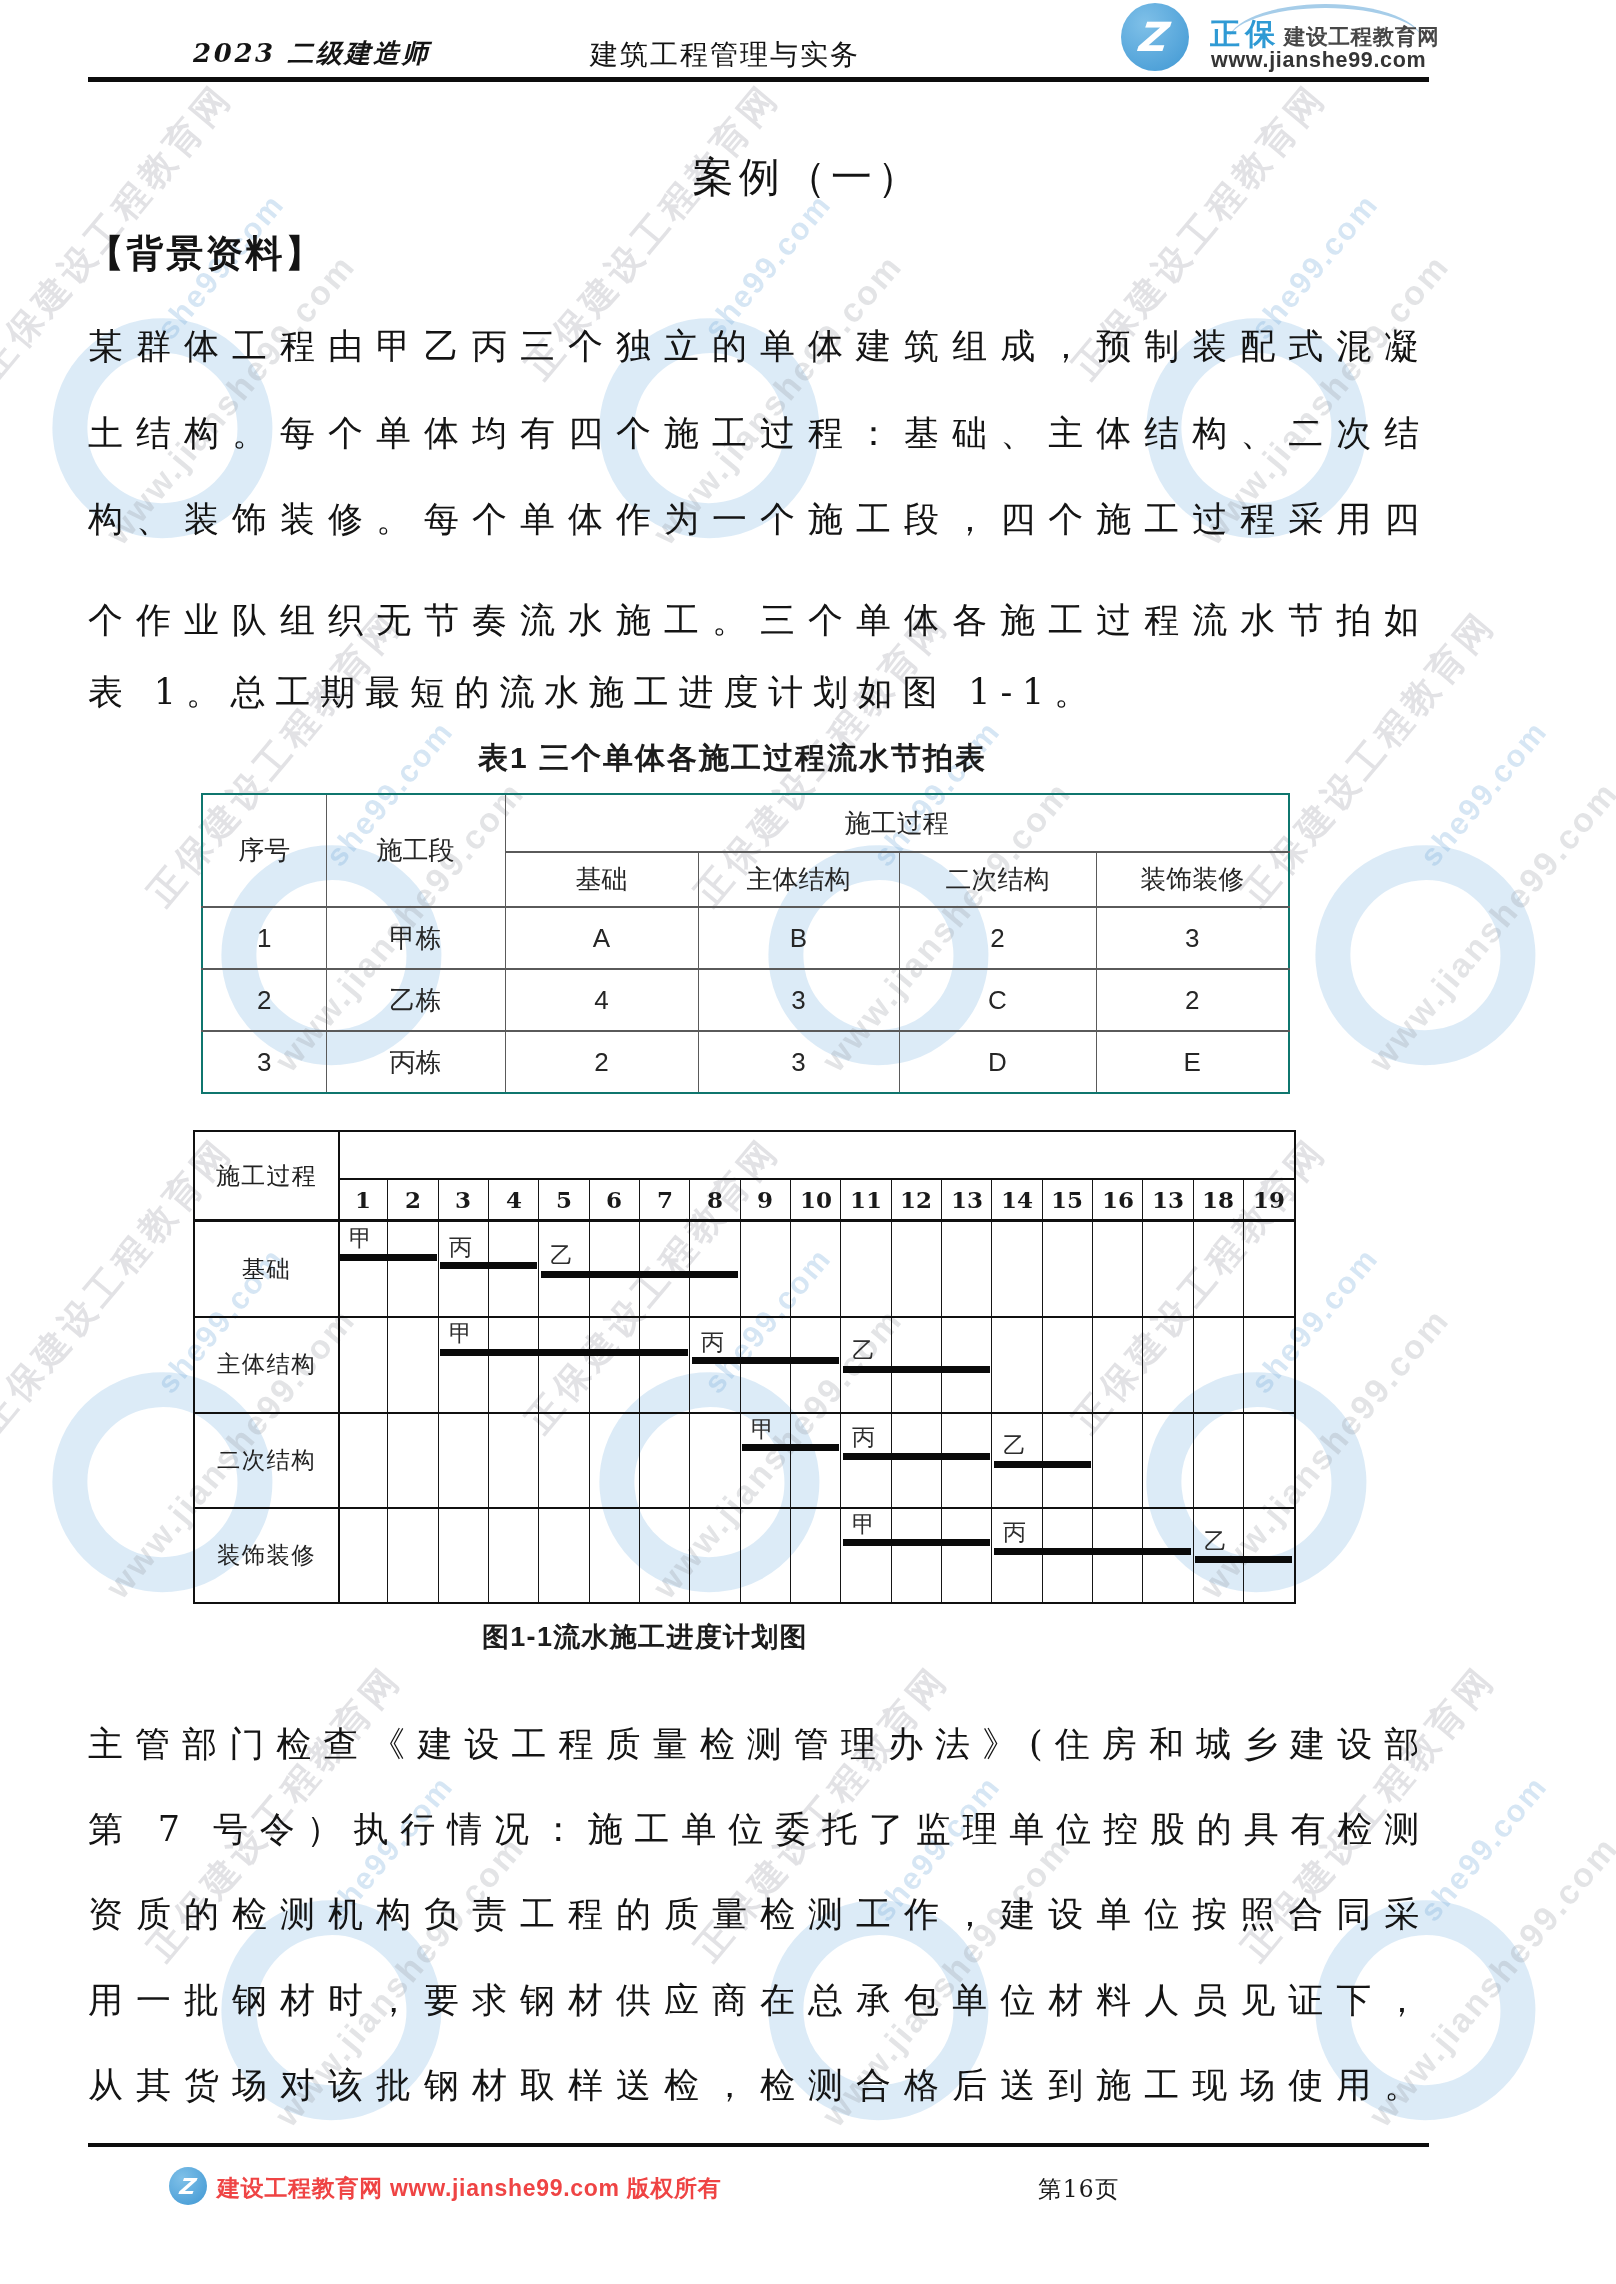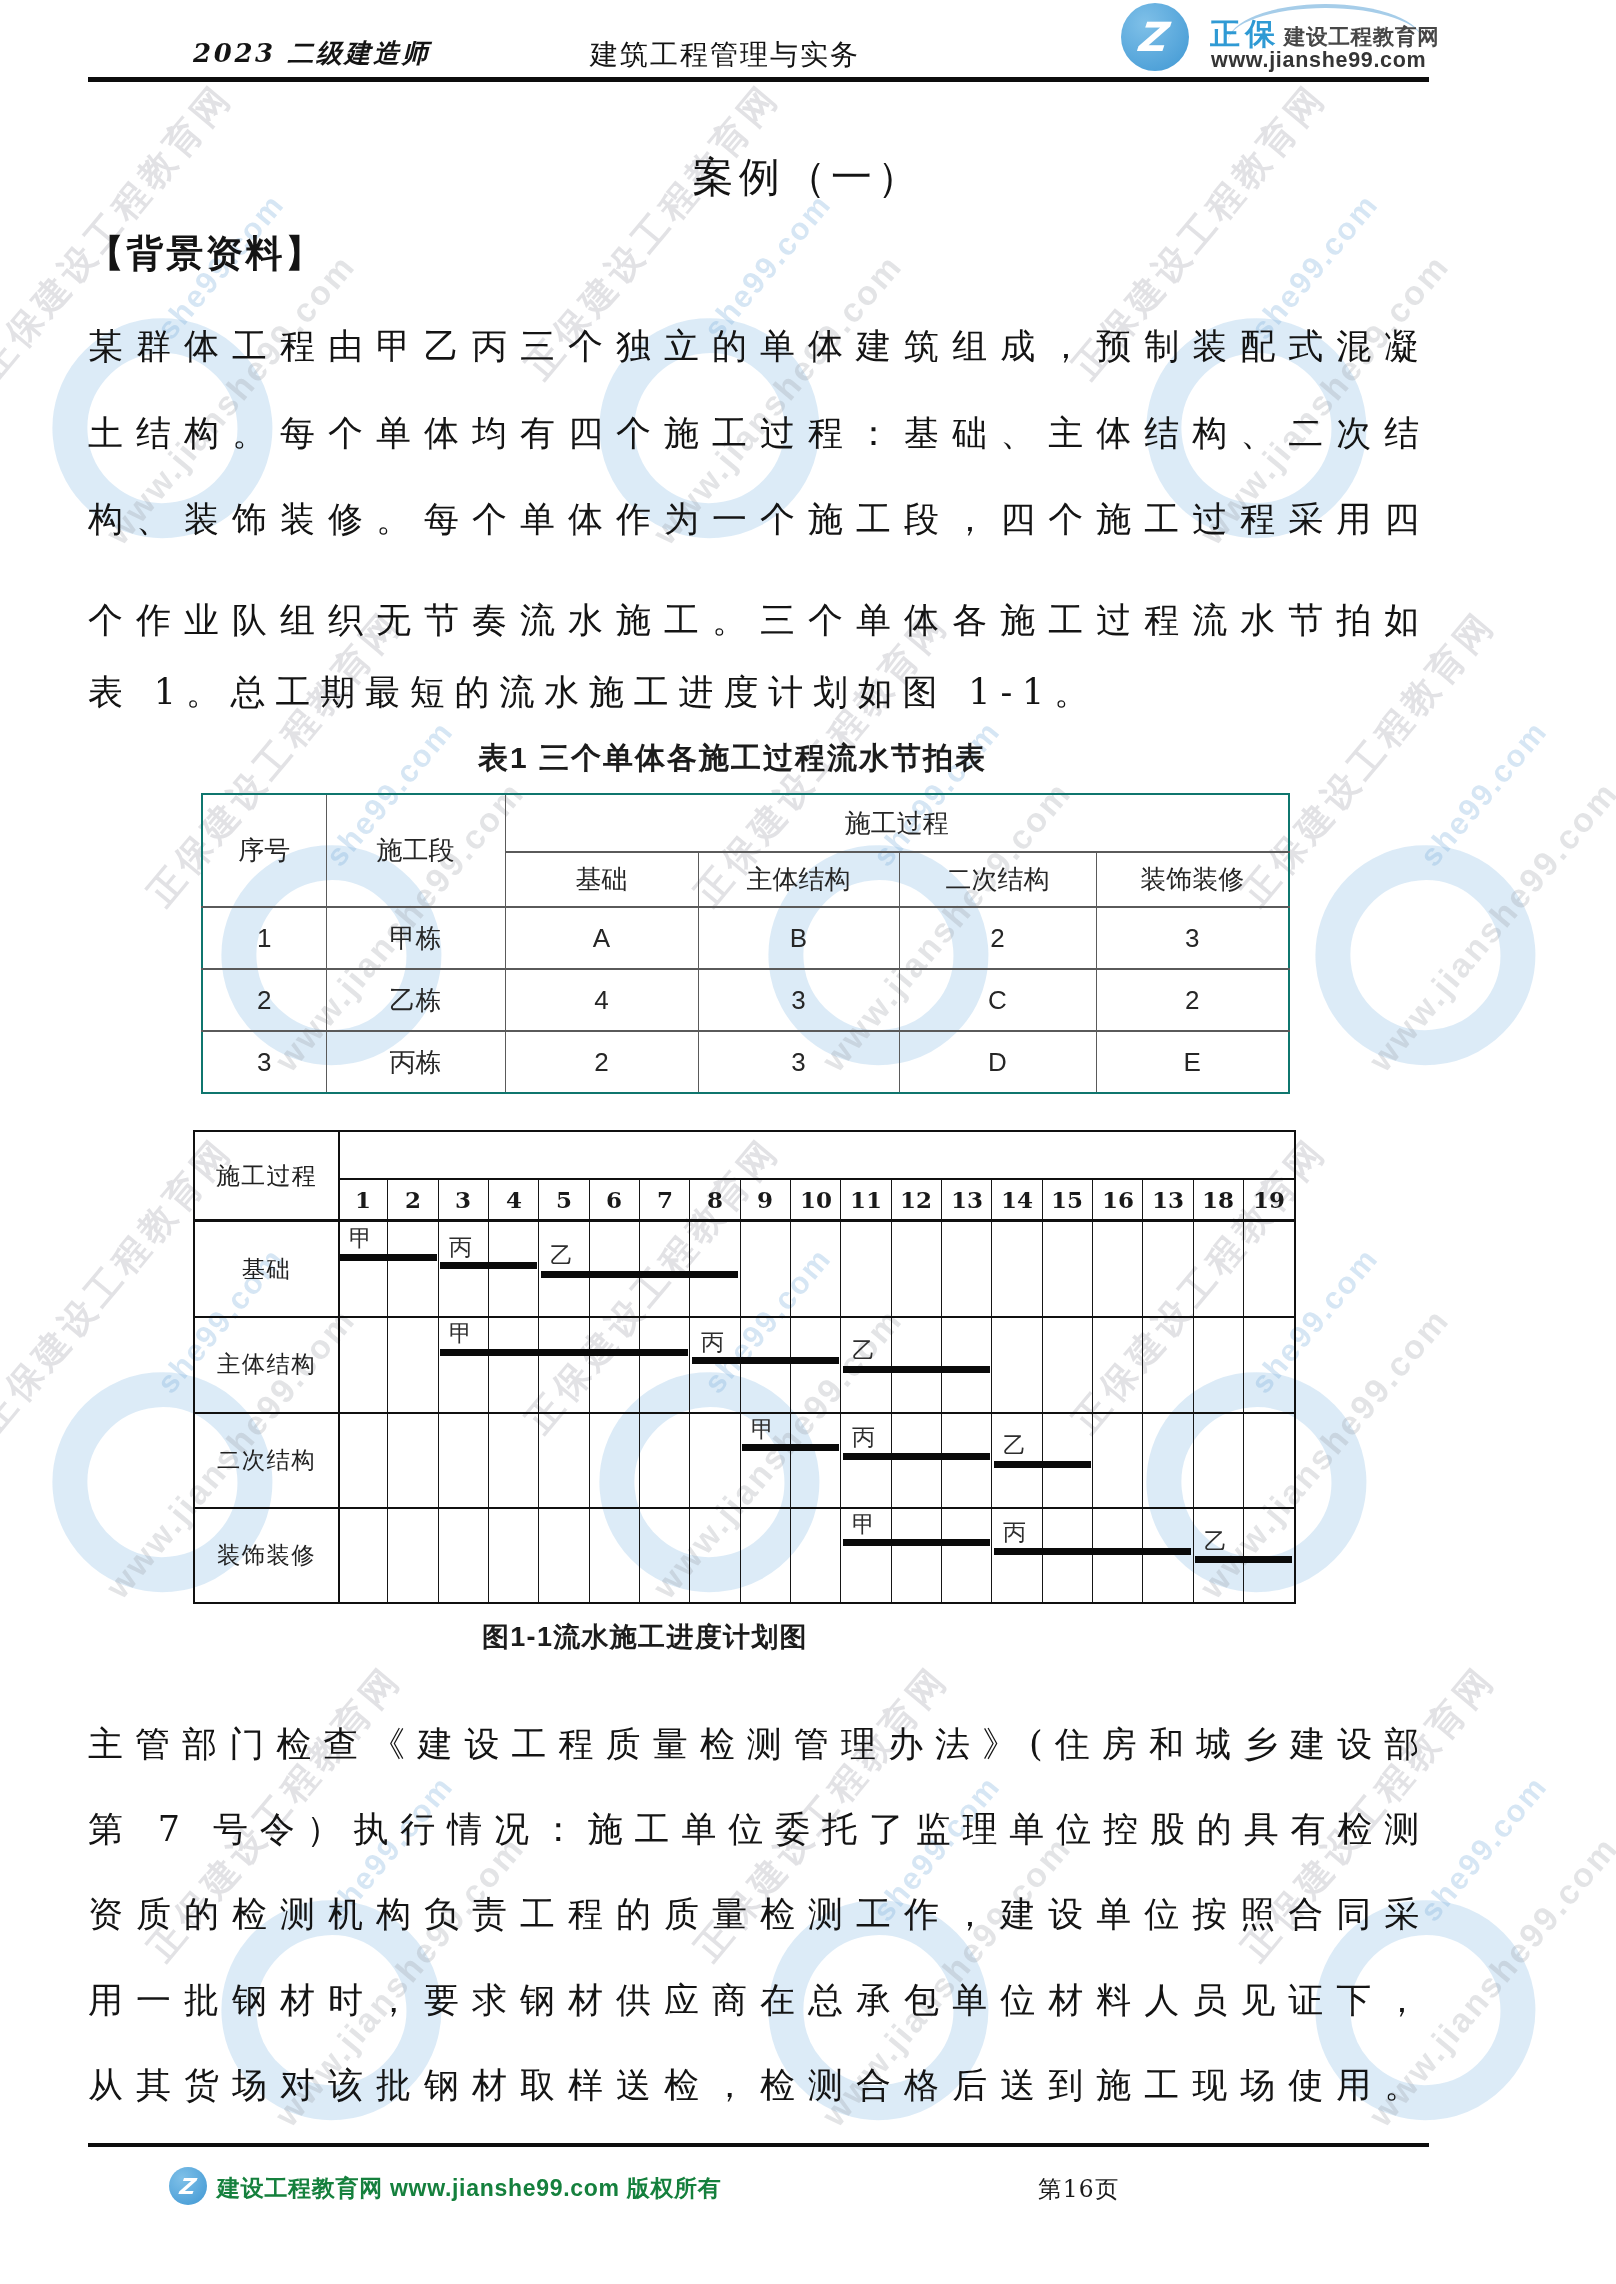--- a/index.html
+++ b/index.html
@@ -70,21 +70,21 @@
   .gbar{position:absolute;height:7.2px;background:#0a0a0a;}
   .gbarlabel{position:absolute;font-size:23px;color:#2e2e2e;}
   .g-caption{left:482px;top:1619px;font:700 27px "Liberation Sans","DejaVu Sans",sans-serif;
              letter-spacing:1.3px;color:#1c1c1c;}
 
   
   .ftr-rule{left:88px;top:2143px;width:1341px;height:3.9px;background:#0d0d0d;}
   .ftr-logo{left:169px;top:2167px;width:38px;height:38px;border-radius:50%;
             background:radial-gradient(circle at 35% 30%,#7fc0e8,#3f97d3);display:flex;align-items:center;justify-content:center;}
   .ftr-logo span{font:italic 700 22px "DejaVu Sans",sans-serif;color:#fff;transform:skewX(-8deg);}
-  .ftr-text{left:217px;top:2173px;font:700 23px "Liberation Sans","DejaVu Sans",sans-serif;color:#15803d;letter-spacing:0.7px;}
+  .ftr-text{left:217px;top:2173px;font:700 23px "Liberation Sans","DejaVu Sans",sans-serif;color:#ef4444;letter-spacing:0.7px;}
   .ftr-page{left:1038px;top:2173px;font-size:23.4px;color:#1a1a1a;letter-spacing:1.3px;}
 </style>
 </head>
 <body>
 
 <div class="page">
 
   <div class="layer" id="wm">
       <div class="wm-g" style="left: -52px; top: 72px;">
         <div class="wm-circle"></div>

